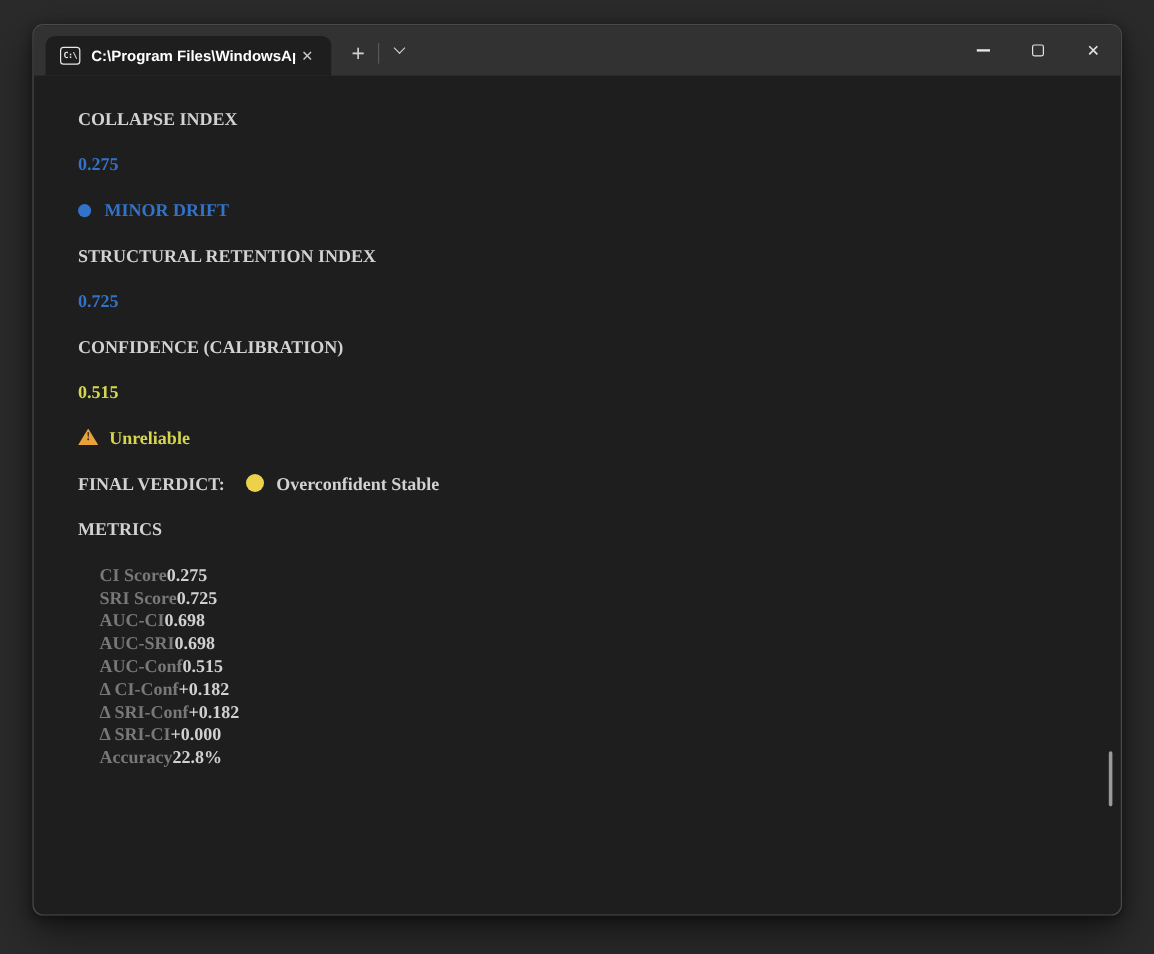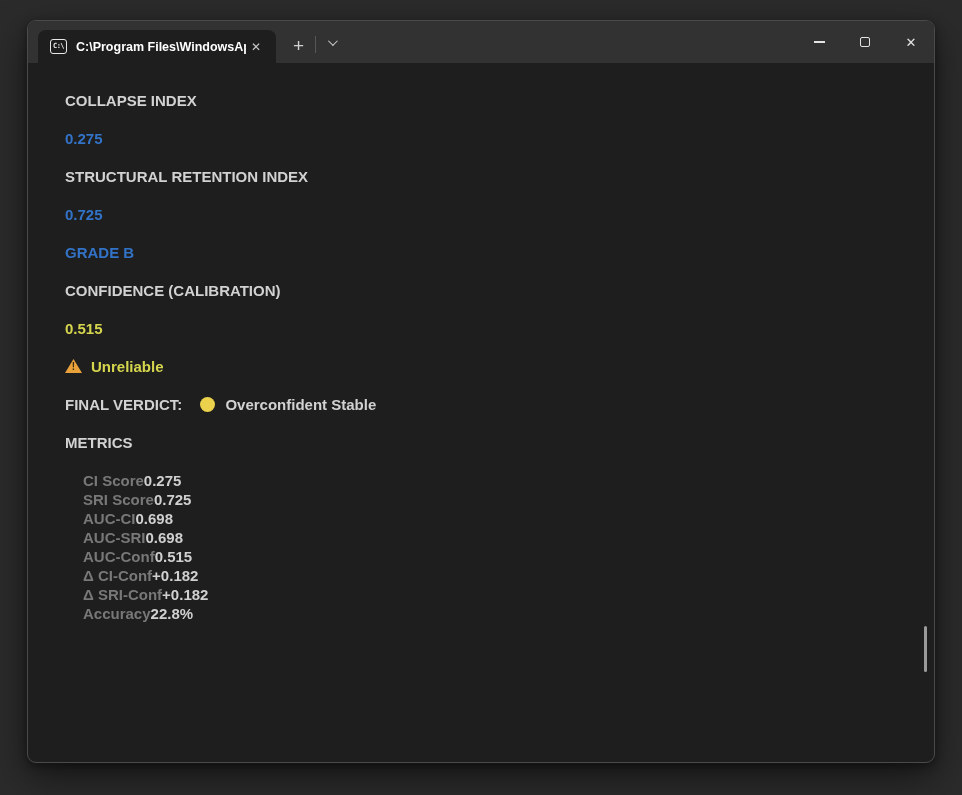--- a/index.html
+++ b/index.html
@@ -59,21 +59,21 @@
     width:46px; height:42px; display:flex; align-items:center;
     justify-content:center; cursor:pointer;
   }
   .glyph-min { width:11px; height:1.5px; background:#e4e4e4; }
   .glyph-max { width:10px; height:10px; border:1.3px solid #e4e4e4; border-radius:2px; }
   .glyph-close { color:#e4e4e4; font-size:13px; line-height:1; }
 
   
   .term {
     position:relative; height:701px; padding:28px 0 0 37px;
-    font-family:Liberation Sans, sans-serif; font-size:15px; font-weight:700;
+    font-family:Liberation Serif, serif; font-size:15px; font-weight:700;
     color:#cccccc; cursor:text;
   }
   .tline { height:19px; line-height:19px; margin-bottom:19px; white-space:pre; }
   .heading { color:#d2d2d2; }
   .c-blue  { color:#3273c8; }
   .c-yellow{ color:#d6d64e; }
   .bullet {
     display:inline-block; width:11px; height:11px; border-radius:50%;
     background:#3273c8; margin-right:11px; vertical-align:-1px;
   }
@@ -133,39 +133,40 @@
         <div class="win-btn">
           <span class="glyph-close">✕</span>
         </div>
       </div>
     </div>
 
     <div class="term">
 
       <div class="tline heading">COLLAPSE INDEX</div>
       <div class="tline c-blue">0.275</div>
+      <div class="tline c-blue"><span class="bullet"></span><span>MINOR DRIFT</span></div>
 
       <div class="tline heading">STRUCTURAL RETENTION INDEX</div>
       <div class="tline c-blue">0.725</div>
-      <div class="tline c-blue">GRADE B</div>
 
       <div class="tline heading">CONFIDENCE (CALIBRATION)</div>
       <div class="tline c-yellow">0.515</div>
       <div class="tline c-yellow"><span class="warn-tri"><i>!</i></span><span>Unreliable</span></div>
 
       <div class="tline heading verdict-line"><span>FINAL VERDICT: </span><span class="gold-dot"></span><span>Overconfident Stable</span></div>
 
       <div class="tline heading">METRICS</div>
 
       <div class="mrow"><span class="mlabel">CI Score</span><span class="mvalue">0.275</span></div>
       <div class="mrow"><span class="mlabel">SRI Score</span><span class="mvalue">0.725</span></div>
       <div class="mrow"><span class="mlabel">AUC-CI</span><span class="mvalue">0.698</span></div>
       <div class="mrow"><span class="mlabel">AUC-SRI</span><span class="mvalue">0.698</span></div>
       <div class="mrow"><span class="mlabel">AUC-Conf</span><span class="mvalue">0.515</span></div>
       <div class="mrow"><span class="mlabel">Δ CI-Conf</span><span class="mvalue">+0.182</span></div>
       <div class="mrow"><span class="mlabel">Δ SRI-Conf</span><span class="mvalue">+0.182</span></div>
+      <div class="mrow"><span class="mlabel">Δ SRI-CI</span><span class="mvalue">+0.000</span></div>
       <div class="mrow"><span class="mlabel">Accuracy</span><span class="mvalue">22.8%</span></div>
 
       <div class="scroll-thumb"></div>
     </div>
 
   </div>
 </div>
 
 </body></html>

